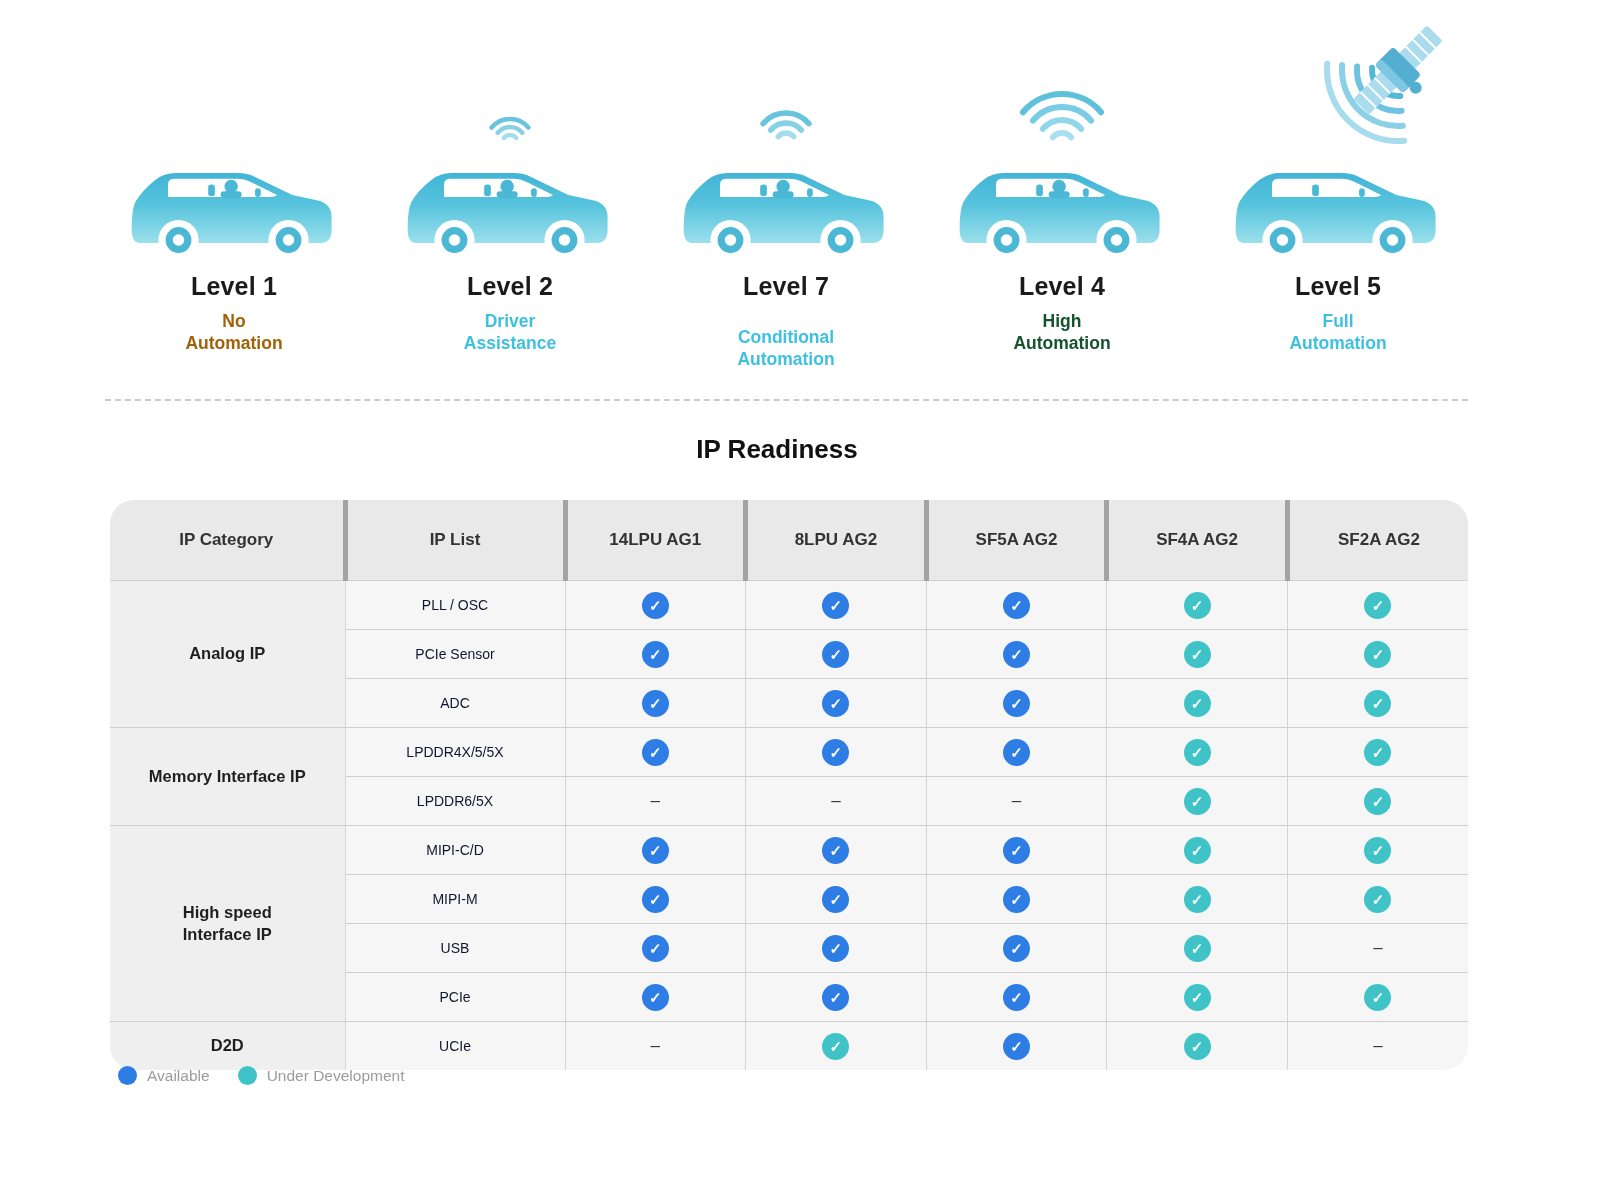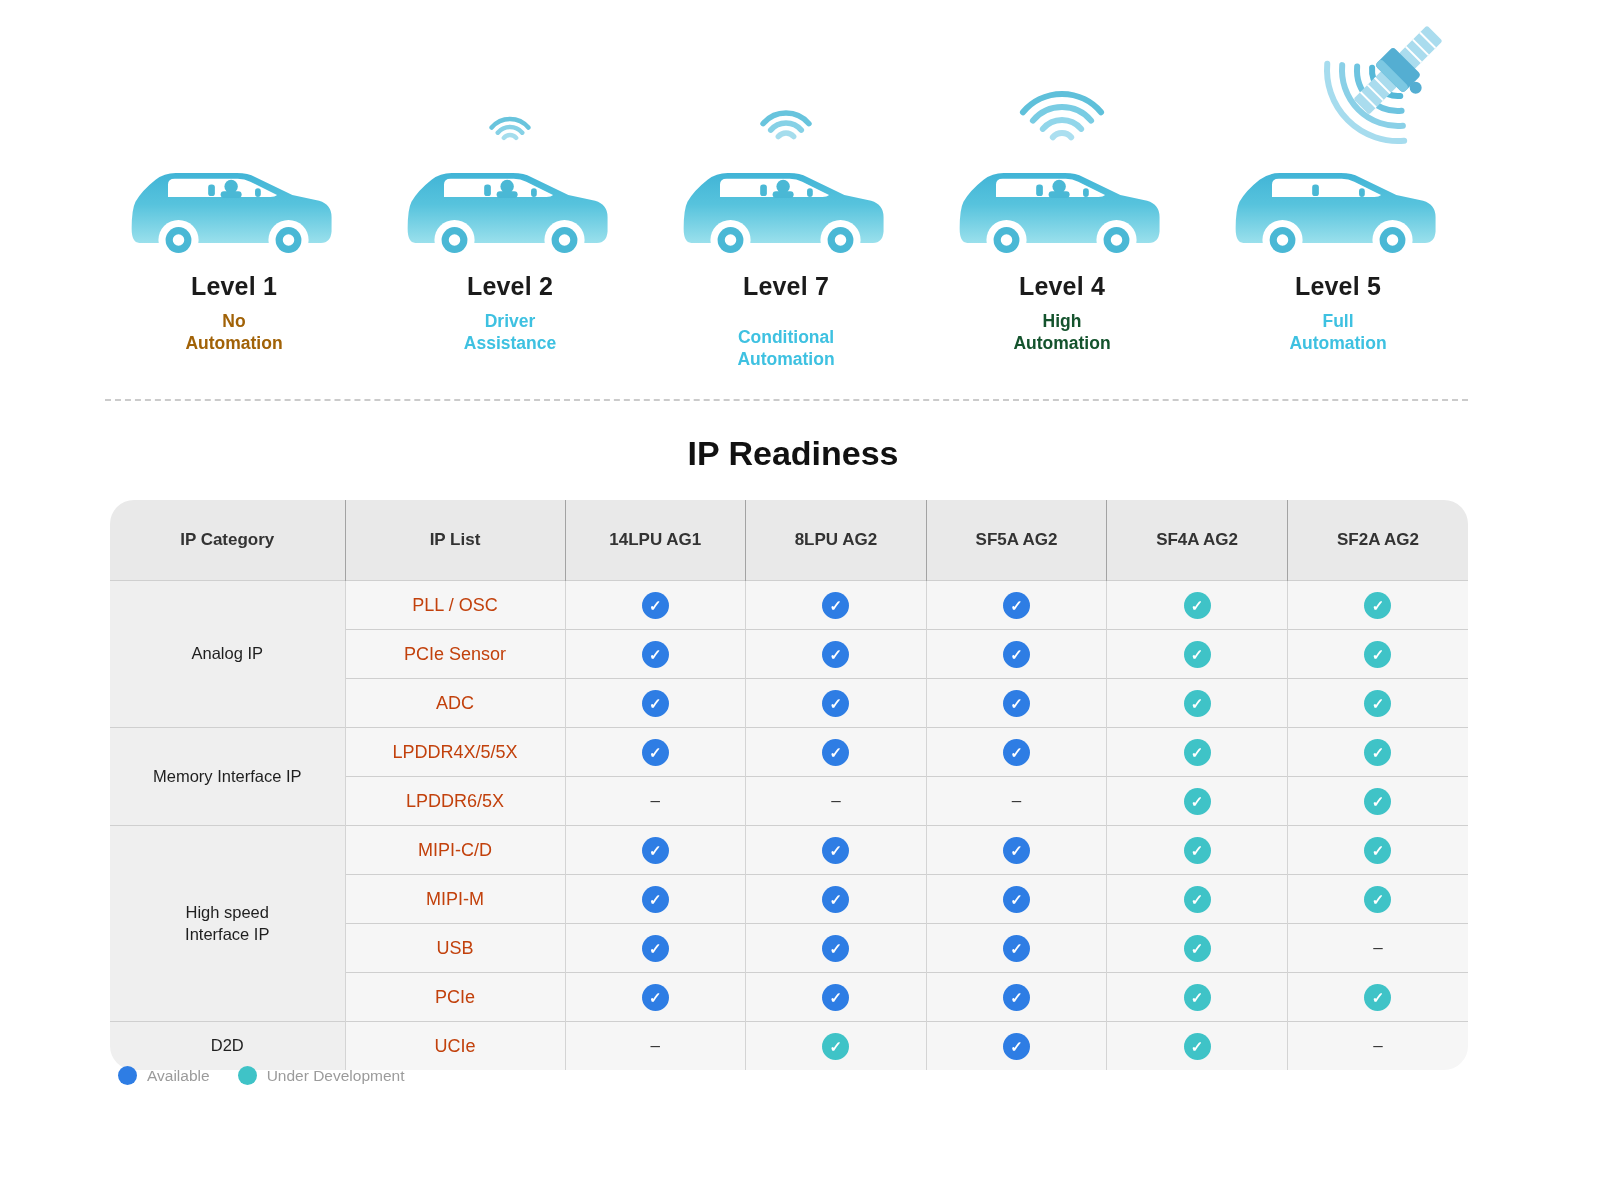--- a/index.html
+++ b/index.html
@@ -12,37 +12,37 @@
   .level-col{width:276px;position:relative;text-align:center;}
   .car-wrap{position:absolute;top:150px;left:50%;margin-left:-110px;width:220px;height:115px;}
   .sig-small{position:absolute;top:116px;left:50%;margin-left:-28px;}
   .sig-medium{position:absolute;top:110px;left:50%;margin-left:-34px;}
   .sig-large{position:absolute;top:88px;left:50%;margin-left:-56px;}
   .sig-satellite{position:absolute;top:18px;left:50%;margin-left:-80px;}
   .level-label{position:absolute;top:272px;width:100%;font-size:25px;font-weight:700;color:#1b1b1b;letter-spacing:0.2px;}
   .level-sublabel{position:absolute;top:310px;width:100%;font-size:17.5px;font-weight:700;line-height:1.28;white-space:pre-line;}
   
   .separator{position:absolute;left:105px;top:399px;width:1363px;border-top:2px dashed #cbcbcb;}
-  .table-title{position:absolute;left:114px;top:434px;width:1358px;text-align:center;font-size:34px;font-weight:700;color:#111;}
+  .table-title{position:absolute;left:98px;top:434px;width:1358px;text-align:center;font-size:26px;font-weight:700;color:#111;}
   
   .table-wrap{position:absolute;left:110px;top:500px;width:1358px;border-radius:24px;overflow:hidden;}
   table.ip{border-collapse:collapse;width:100%;table-layout:fixed;}
   table.ip th{
     height:78px;background:#e9e9e9;font-size:17px;font-weight:700;color:#333;
-    border-left:1px solid #a3a3a3;text-align:center;vertical-align:middle;
+    border-left:5px solid #a3a3a3;text-align:center;vertical-align:middle;
   }
   table.ip th:first-child{border-left:none;}
   table.ip td{
     height:46px;background:#f6f6f6;border-left:1px solid #d4d4d4;border-top:1px solid #cfcfcf;
     text-align:center;vertical-align:middle;
   }
   table.ip td.cat{
-    background:#efefef;border-left:none;font-size:16.5px;font-weight:400;color:#1f1f1f;white-space:pre-line;line-height:1.3;
-  }
-  table.ip td.ip-name{font-size:18px;color:#c2410c;text-align:center;}
+    background:#efefef;border-left:none;font-size:16.5px;font-weight:700;color:#1f1f1f;white-space:pre-line;line-height:1.3;
+  }
+  table.ip td.ip-name{font-size:14px;color:#0f172a;text-align:center;}
   .badge{
     display:inline-flex;width:27px;height:27px;border-radius:50%;
     align-items:center;justify-content:center;color:#fff;font-size:15px;font-weight:700;line-height:1;
   }
   .dash{font-size:17px;color:#333;}
   
   .legend{position:absolute;left:118px;top:1066px;display:flex;gap:28px;align-items:center;}
   .legend-item{display:flex;align-items:center;}
   .legend-dot{width:19px;height:19px;border-radius:50%;}
   .legend-label{margin-left:10px;font-size:15.5px;color:#9b9b9b;}

